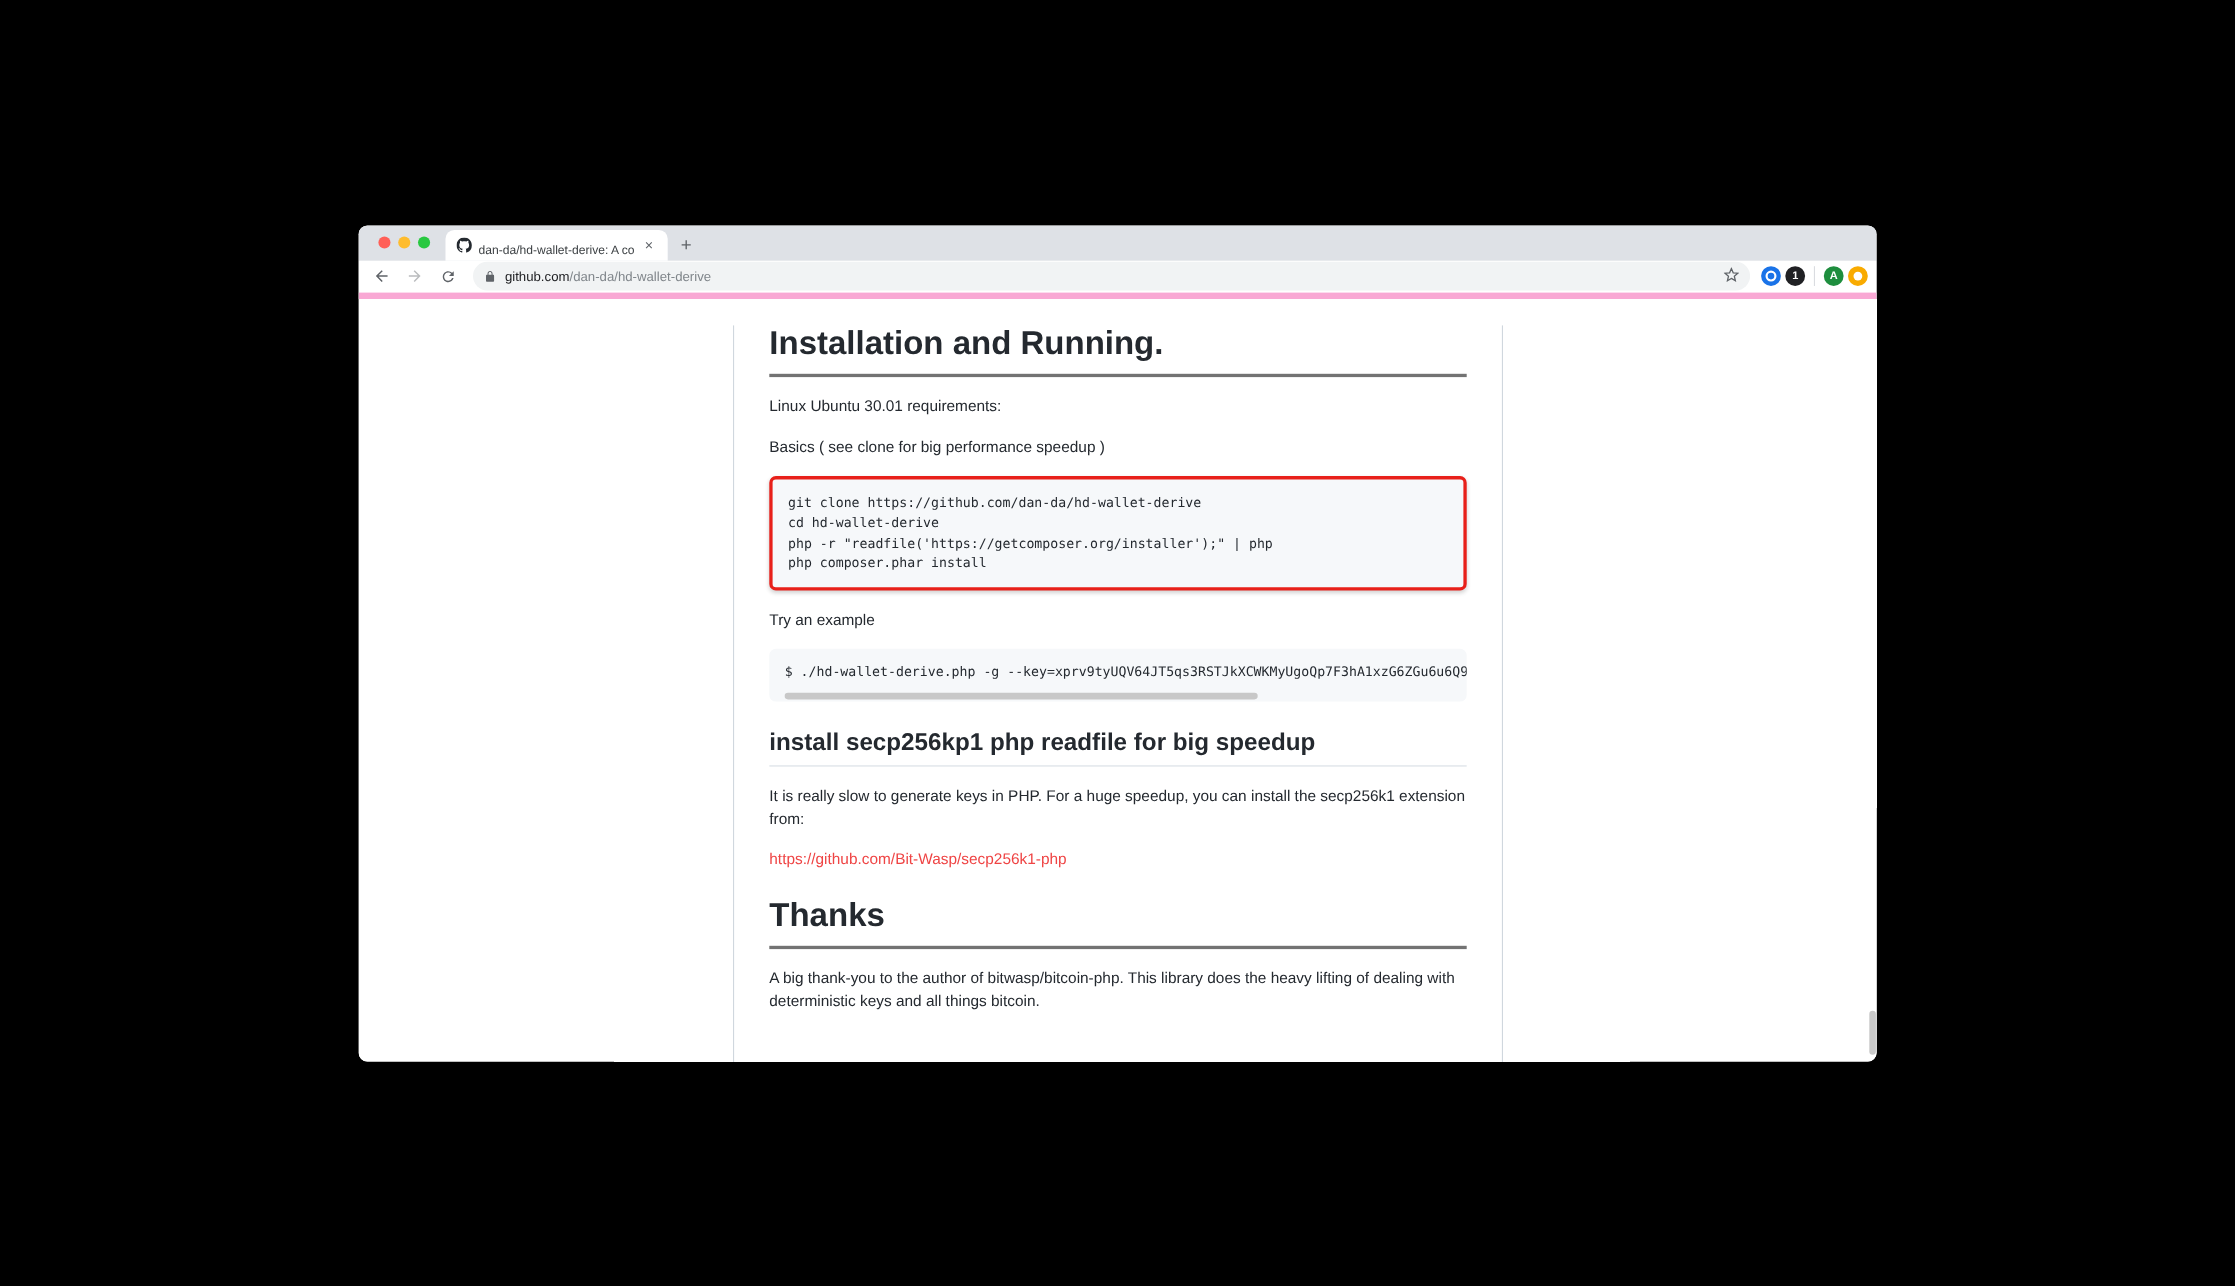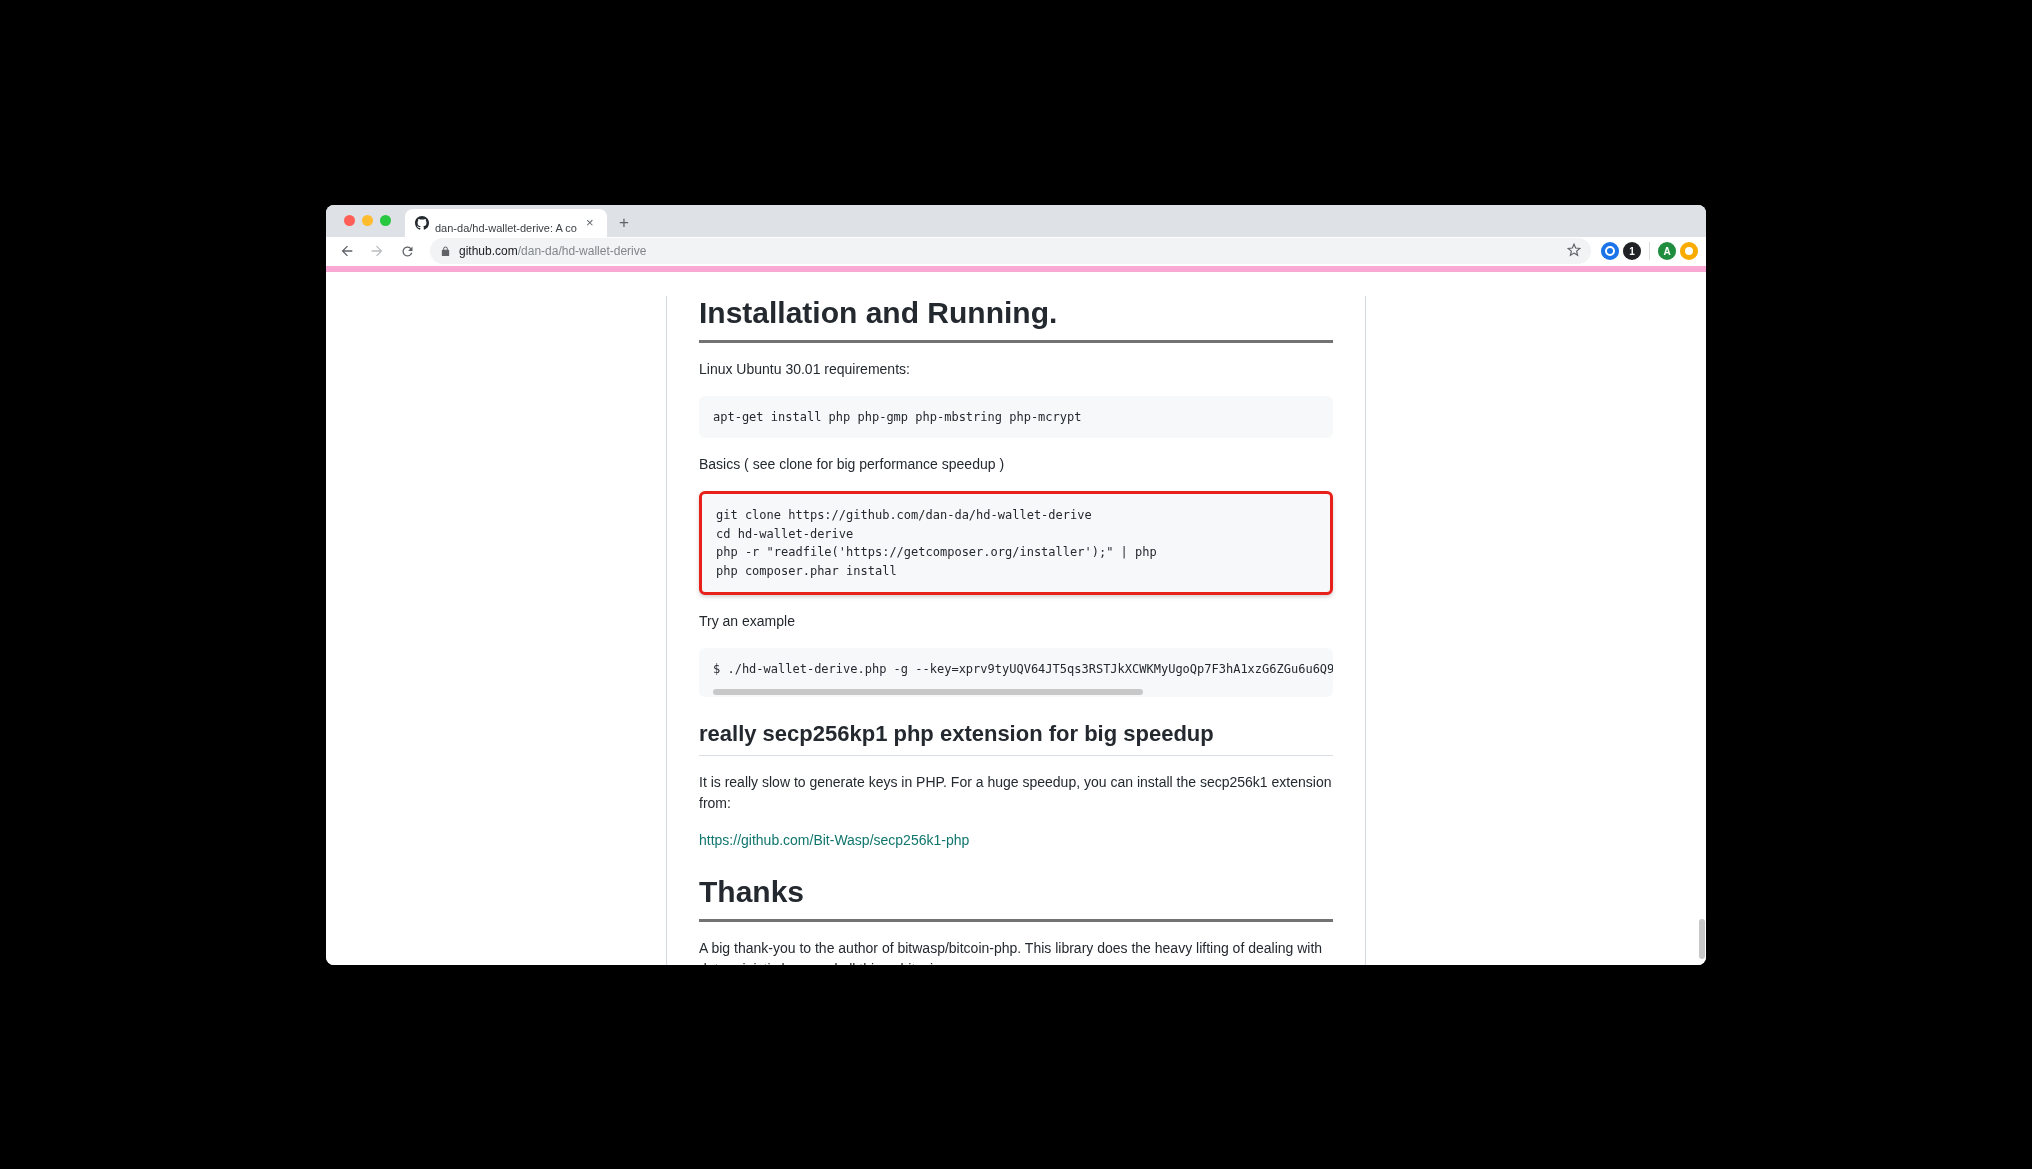--- a/index.html
+++ b/index.html
@@ -135,21 +135,21 @@
       margin-top: 24px;
       margin-bottom: 16px;
       color: #24292f;
     }
     .readme p {
       font-size: 14px;
       line-height: 1.5;
       color: #24292f;
       margin-bottom: 16px;
     }
-    .readme a { color: #0f766e; text-decoration: none; }
+    .readme a { color: #ef4444; text-decoration: none; }
     .readme pre {
       background: #f6f8fa;
       border-radius: 6px;
       padding: 12px 14px;
       font-family: ui-monospace, SFMono-Regular, Menlo, Consolas, monospace;
       font-size: 12px;
       line-height: 1.55;
       color: #24292f;
       margin-bottom: 16px;
       overflow-x: auto;
@@ -251,35 +251,34 @@
   </div>
 
   <div class="content-area">
     <div class="page">
       <div class="readme">
 
         <h1>Installation and Running.</h1>
 
         <p>Linux Ubuntu 30.01 requirements:</p>
 
-        <pre>apt-get install php php-gmp php-mbstring php-mcrypt</pre>
 
         <p>Basics ( see clone for big performance speedup )</p>
 
         <pre class="highlighted">git clone https://github.com/dan-da/hd-wallet-derive
 cd hd-wallet-derive
 php -r "readfile('https://getcomposer.org/installer');" | php
 php composer.phar install</pre>
 
         <p>Try an example</p>
 
         <pre class="scroll"><span>$ ./hd-wallet-derive.php -g --key=xprv9tyUQV64JT5qs3RSTJkXCWKMyUgoQp7F3hA1xzG6ZGu6u6Q9VMNjGr67Lctvy5P8oyaY</span>
 <div class="scroll-thumb"></div></pre>
 
-        <h2>really secp256kp1 php extension for big speedup</h2>
+        <h2>install secp256kp1 php readfile for big speedup</h2>
 
         <p>It is really slow to generate keys in PHP. For a huge speedup, you can install the secp256k1 extension from:</p>
 
         <p><a href="#">https://github.com/Bit-Wasp/secp256k1-php</a></p>
 
         <h1>Thanks</h1>
 
         <p>A big thank-you to the author of bitwasp/bitcoin-php. This library does the heavy lifting of dealing with deterministic keys and all things bitcoin.</p>
 
       </div>

